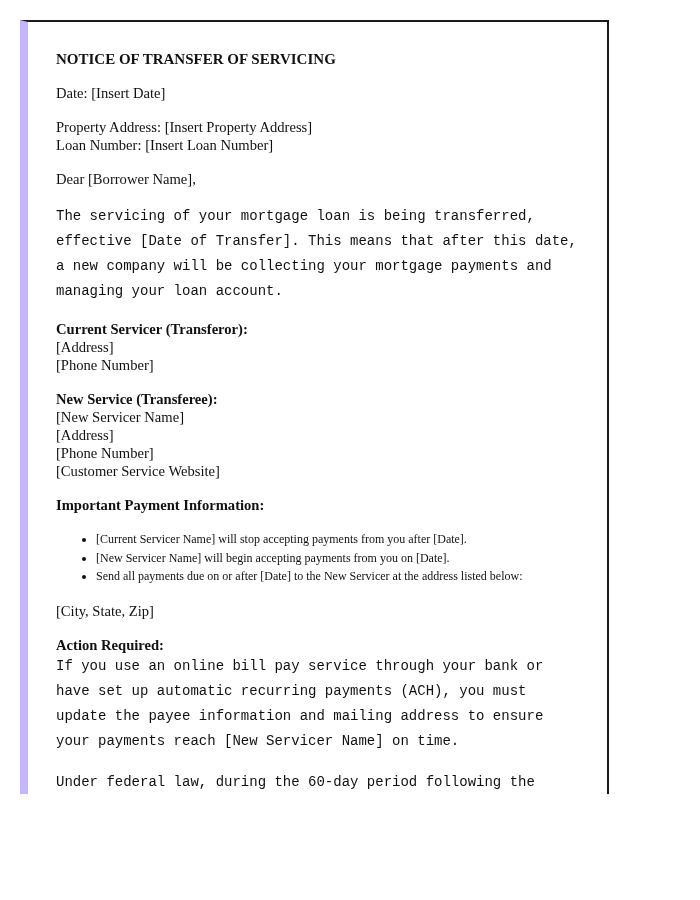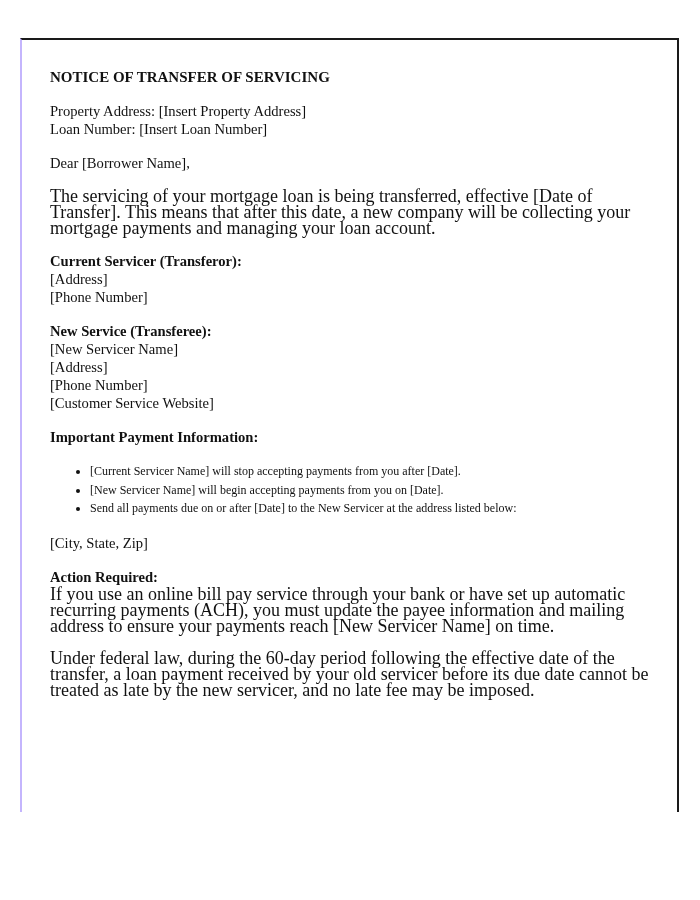--- a/index.html
+++ b/index.html
@@ -11,47 +11,47 @@
     width: 700px;
     height: 900px;
     position: relative;
     font-family: "Liberation Serif", serif;
     color: #111111;
   }
   .letter-page {
     position: absolute;
     left: 20px;
     top: 20px;
-    width: 659px;
+    width: 589px;
     height: 774px;
     box-sizing: border-box;
     border-top: 2px solid #1a1a1a;
-    border-left: 2px solid #c4b5fd;
+    border-left: 8px solid #c4b5fd;
     border-right: 2px solid #1a1a1a;
     padding: 28px 28px 0 28px;
     background: #ffffff;
     overflow: hidden;
-    margin-top: 18px;
   }
   .doc-title {
     font-weight: bold;
     font-size: 15px;
     line-height: 18px;
     margin: 0 0 16px 0;
   }
   .block {
     margin: 0 0 16px 0;
   }
   .line {
     font-size: 14.6px;
     line-height: 18px;
   }
   .para {
-    font-size: 18px;
-    line-height: 16px;
+    font-size: 14px;
+    line-height: 25px;
+    font-family: Liberation Mono, monospace;
   }
   .section-heading {
     font-weight: bold;
     font-size: 14.6px;
     line-height: 18px;
   }
   ul.bullets {
     margin: 0 0 16px 0;
     padding: 0 0 0 40px;
     list-style: disc;
@@ -61,20 +61,23 @@
     line-height: 18.5px;
   }
 </style>
 </head>
 <body>
 
 <div class="letter-page">
 
   <h1 class="doc-title">NOTICE OF TRANSFER OF SERVICING</h1>
 
+  <div class="block">
+    <div class="line">Date: [Insert Date]</div>
+  </div>
 
   <div class="block">
     <div class="line">Property Address: [Insert Property Address]</div>
     <div class="line">Loan Number: [Insert Loan Number]</div>
   </div>
 
   <div class="block">
     <div class="line">Dear [Borrower Name],</div>
   </div>
 

